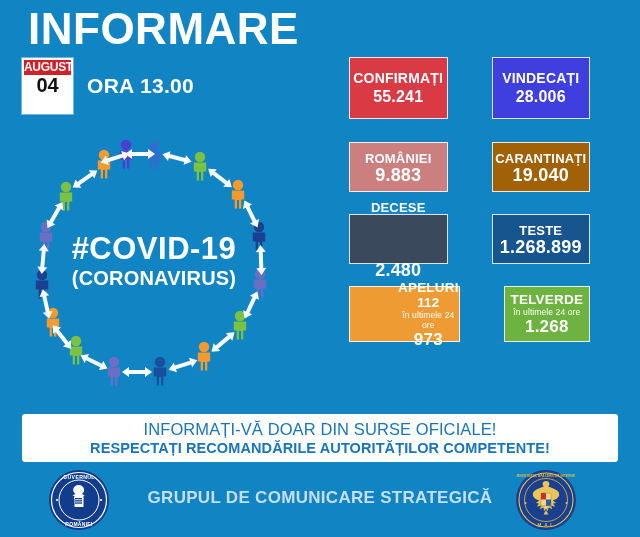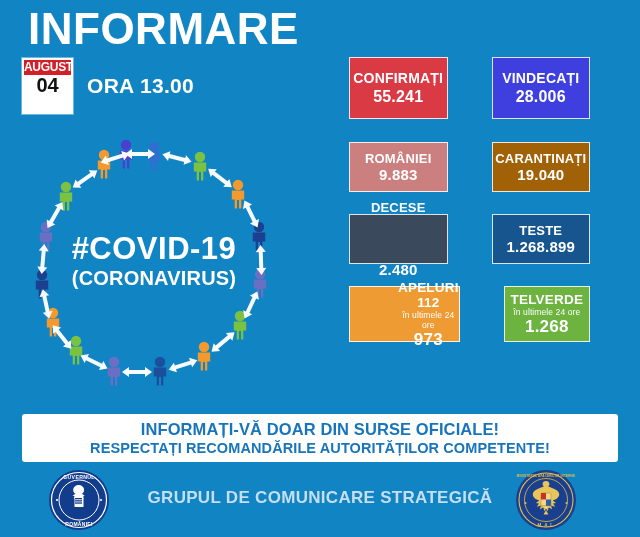--- a/index.html
+++ b/index.html
@@ -165,21 +165,21 @@
 
   .stat-value {
     color: #ffffff;
     font-size: 16px;
     font-weight: bold;
     line-height: 20px;
     letter-spacing: 0.2px;
   }
 
   .stat-box.short .stat-label { font-size: 13px; line-height: 15px; }
-  .stat-box.short .stat-value { font-size: 15px; line-height: 18px; }
+  .stat-box.short .stat-value { font-size: 18px; line-height: 18px; }
   .stat-box.sub   .stat-label { font-size: 13.5px; line-height: 15px; }
   .stat-box.sub   .stat-value { font-size: 17px; line-height: 19px; }
 
   .row-gap-a { margin-top: 23px; }
   .row-gap-b { margin-top: 22px; }
   .row-gap-c { margin-top: 22px; }
 
   
   .banner {
     position: absolute;
@@ -191,21 +191,21 @@
     border-radius: 3px;
     display: flex;
     flex-direction: column;
     align-items: center;
     justify-content: center;
   }
 
   .banner-line1 {
     color: #1875bc;
     font-size: 16.5px;
-    font-weight: bold;
+    font-weight: normal;
     letter-spacing: 0.1px;
     line-height: 20px;
   }
 
   .banner-line2 {
     color: #1875bc;
     font-size: 14.5px;
     font-weight: bold;
     letter-spacing: 0.1px;
     line-height: 18px;

